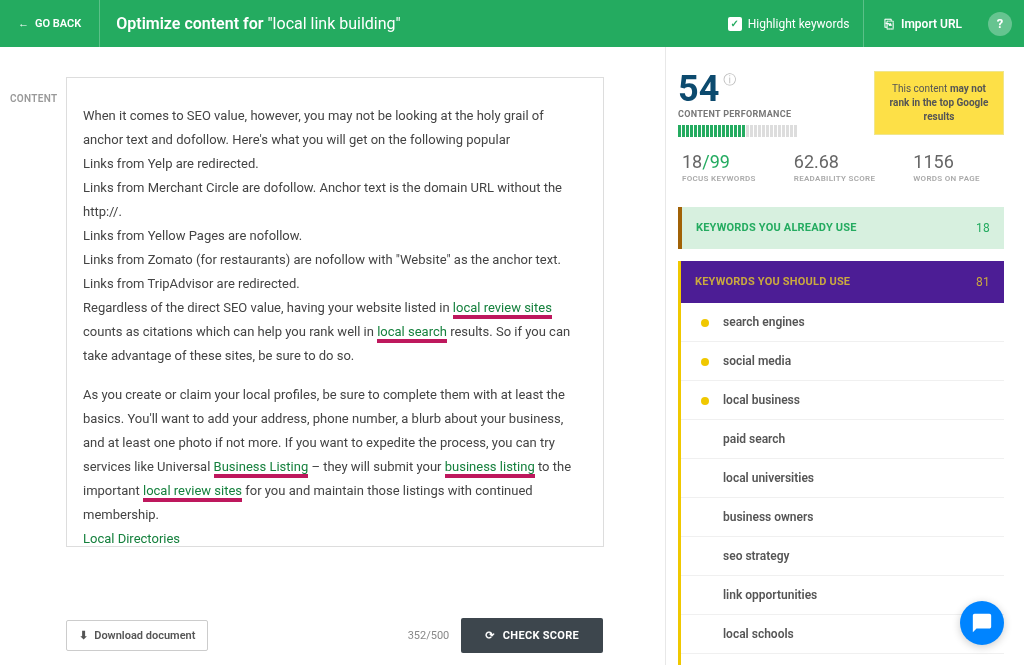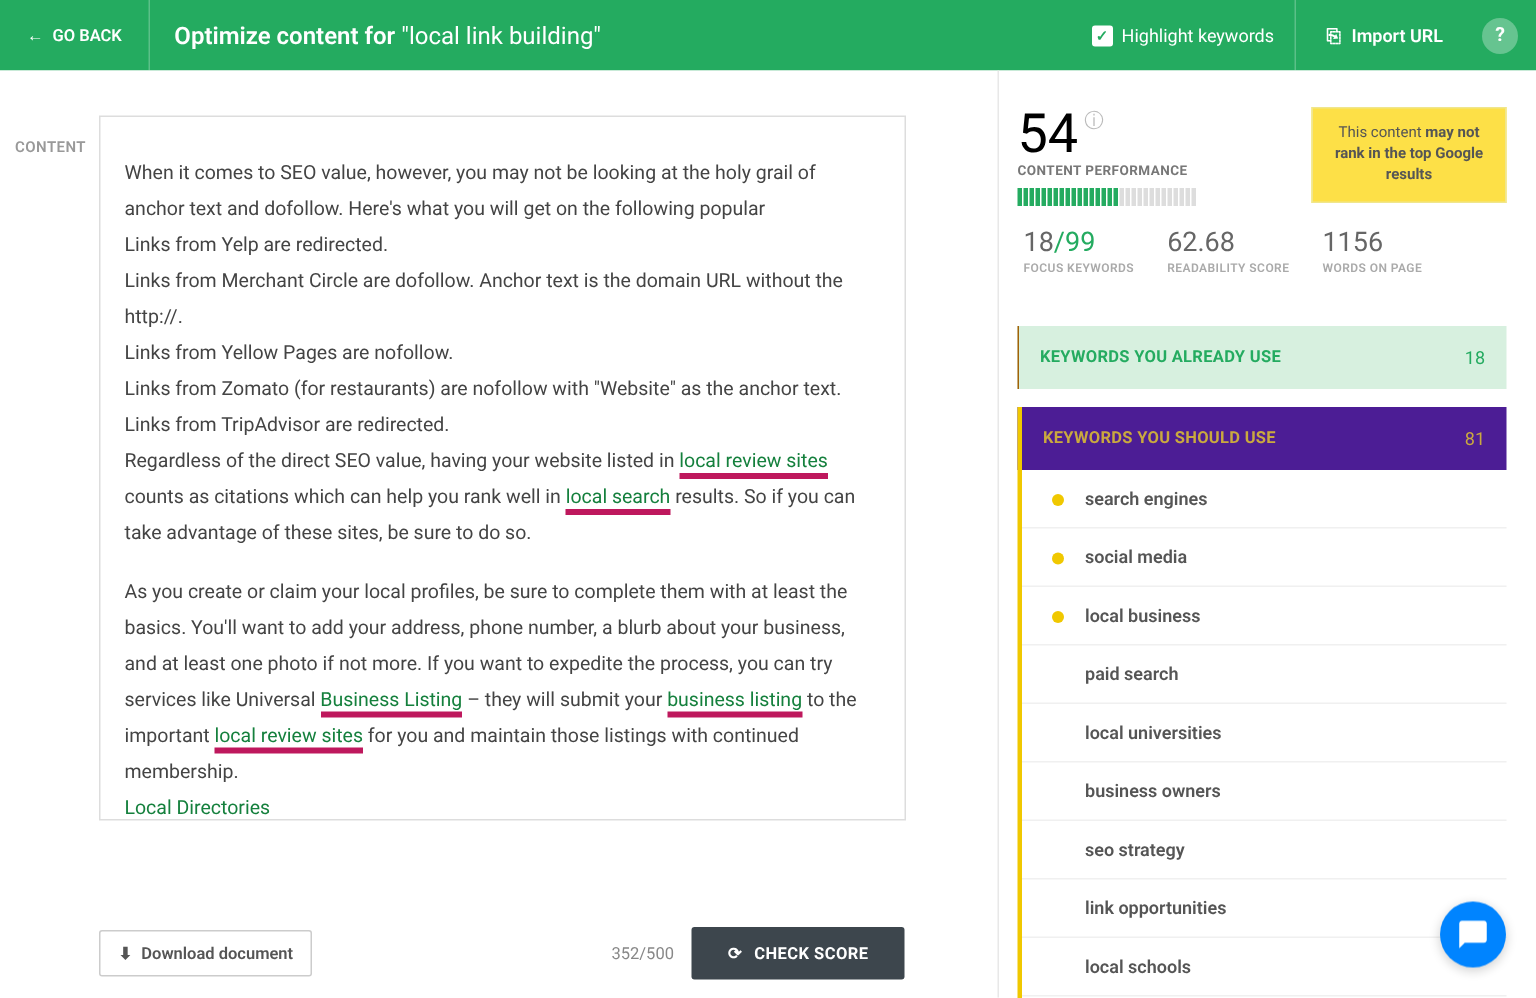--- a/index.html
+++ b/index.html
@@ -22,35 +22,35 @@
 .content-box{flex:1;border:1px solid #ddd;padding:26px 16px;font-size:13px;line-height:1.85;color:#444;max-width:538px;height:470px;overflow-y:auto;position:relative}
 .content-box::-webkit-scrollbar{width:8px}
 .content-box::-webkit-scrollbar-thumb{background:#ccc}
 .kw{border-bottom:4px solid #be185d;color:#15803d}
 .footer{position:absolute;bottom:12px;left:66px;right:62px;display:flex;align-items:center;gap:12px}
 .dl-btn{border:1px solid #ccc;background:#fff;padding:8px 12px;font-size:11px;font-weight:600;color:#555;display:flex;align-items:center;gap:6px;cursor:pointer;border-radius:2px}
 .word-count{margin-left:auto;color:#888;font-size:11px}
 .check-btn{background:#3d464d;color:#fff;padding:11px 24px;font-size:11px;font-weight:700;display:flex;align-items:center;gap:8px;cursor:pointer;border-radius:2px;letter-spacing:.3px}
 .right-pane{flex:1;border-left:1px solid #e8e8e8;padding:24px 20px 20px 12px;overflow-y:auto}
 .score-row{display:flex;align-items:flex-start;gap:14px;margin-bottom:14px}
-.score-num{font-size:36px;font-weight:400;color:#000000;line-height:1}
+.score-num{font-size:36px;font-weight:700;color:#0c4a6e;line-height:1}
 .score-info{color:#bbb;font-size:13px}
 .score-label{font-size:9px;font-weight:700;color:#777;letter-spacing:.3px;margin-top:2px}
 .score-bar{display:flex;gap:1px;margin-top:6px}
 .score-bar span{width:3px;height:12px;background:#ddd}
 .score-bar span.on{background:#24ab60}
 .warn-box{margin-left:auto;background:#fde047;border:1px solid #f0e68c;padding:10px 12px;font-size:10px;color:#555;text-align:center;width:130px;line-height:1.4}
-.stats{display:flex;gap:22px;margin-bottom:34px;padding-left:4px}
+.stats{display:flex;gap:38px;margin-bottom:24px;padding-left:4px}
 .stat{}
 .stat-val{font-size:18px;color:#666}
 .stat-val .max{color:#24ab60}
 .stat-lbl{font-size:8px;color:#aaa;font-weight:600;letter-spacing:.3px;margin-top:2px}
 .section-hdr{padding:14px 14px;font-size:11px;font-weight:700;display:flex;letter-spacing:.2px}
 .section-hdr .cnt{margin-left:auto;font-weight:400;font-size:12px}
-.section-green{background:#d7f0df;color:#24ab60;border-left:1px solid #a16207}
+.section-green{background:#d7f0df;color:#24ab60;border-left:4px solid #a16207}
 .section-yellow{background:#4c1d95;color:#caa93f;border-left:3px solid #f0c800;margin-top:12px}
 .kw-list{border-left:3px solid #f0c800}
 .kw-item{padding:12px 14px 12px 42px;font-size:12px;color:#555;border-bottom:1px solid #f0f0f0;position:relative;cursor:pointer;font-weight:600}
 .kw-item.starred::before{content:"";width:8px;height:8px;background:#f0c800;border-radius:50%;position:absolute;left:20px;top:16px}
 .chat-bubble{position:fixed;bottom:20px;right:20px;width:44px;height:44px;background:#0084ff;border-radius:50%;display:flex;align-items:center;justify-content:center;color:#fff;cursor:pointer;box-shadow:0 2px 8px rgba(0,0,0,0.2)}
 </style>
 </head>
 <body>
 
 <div class="header">

